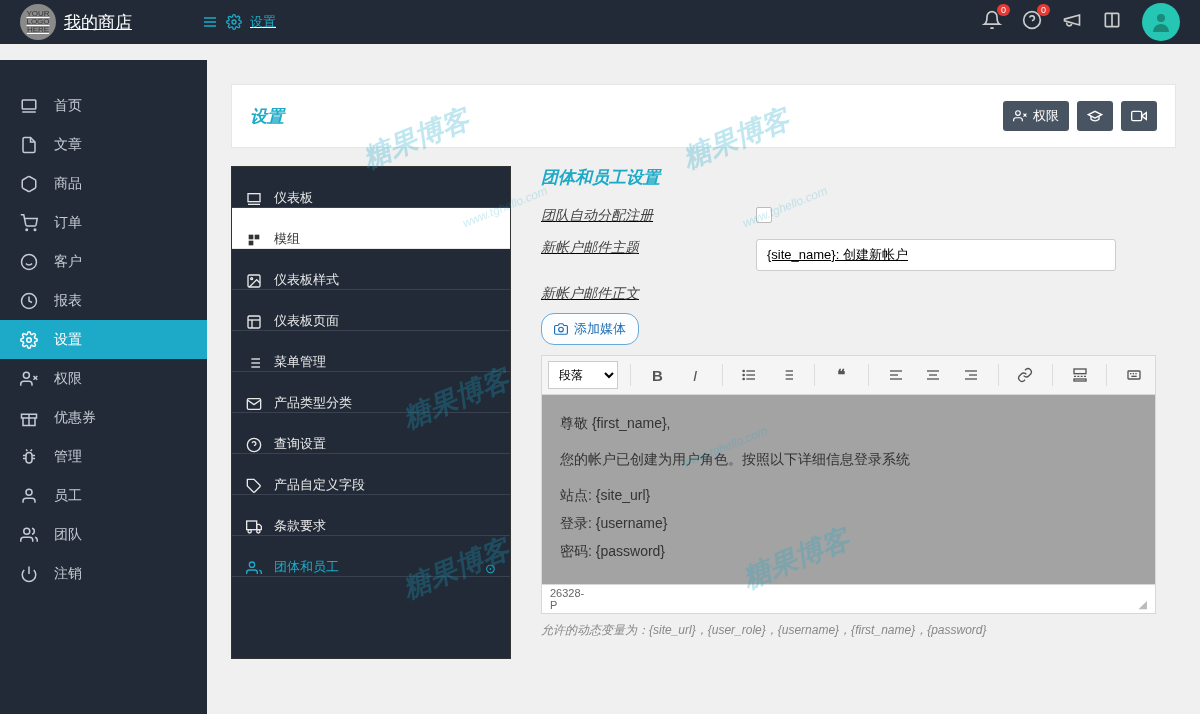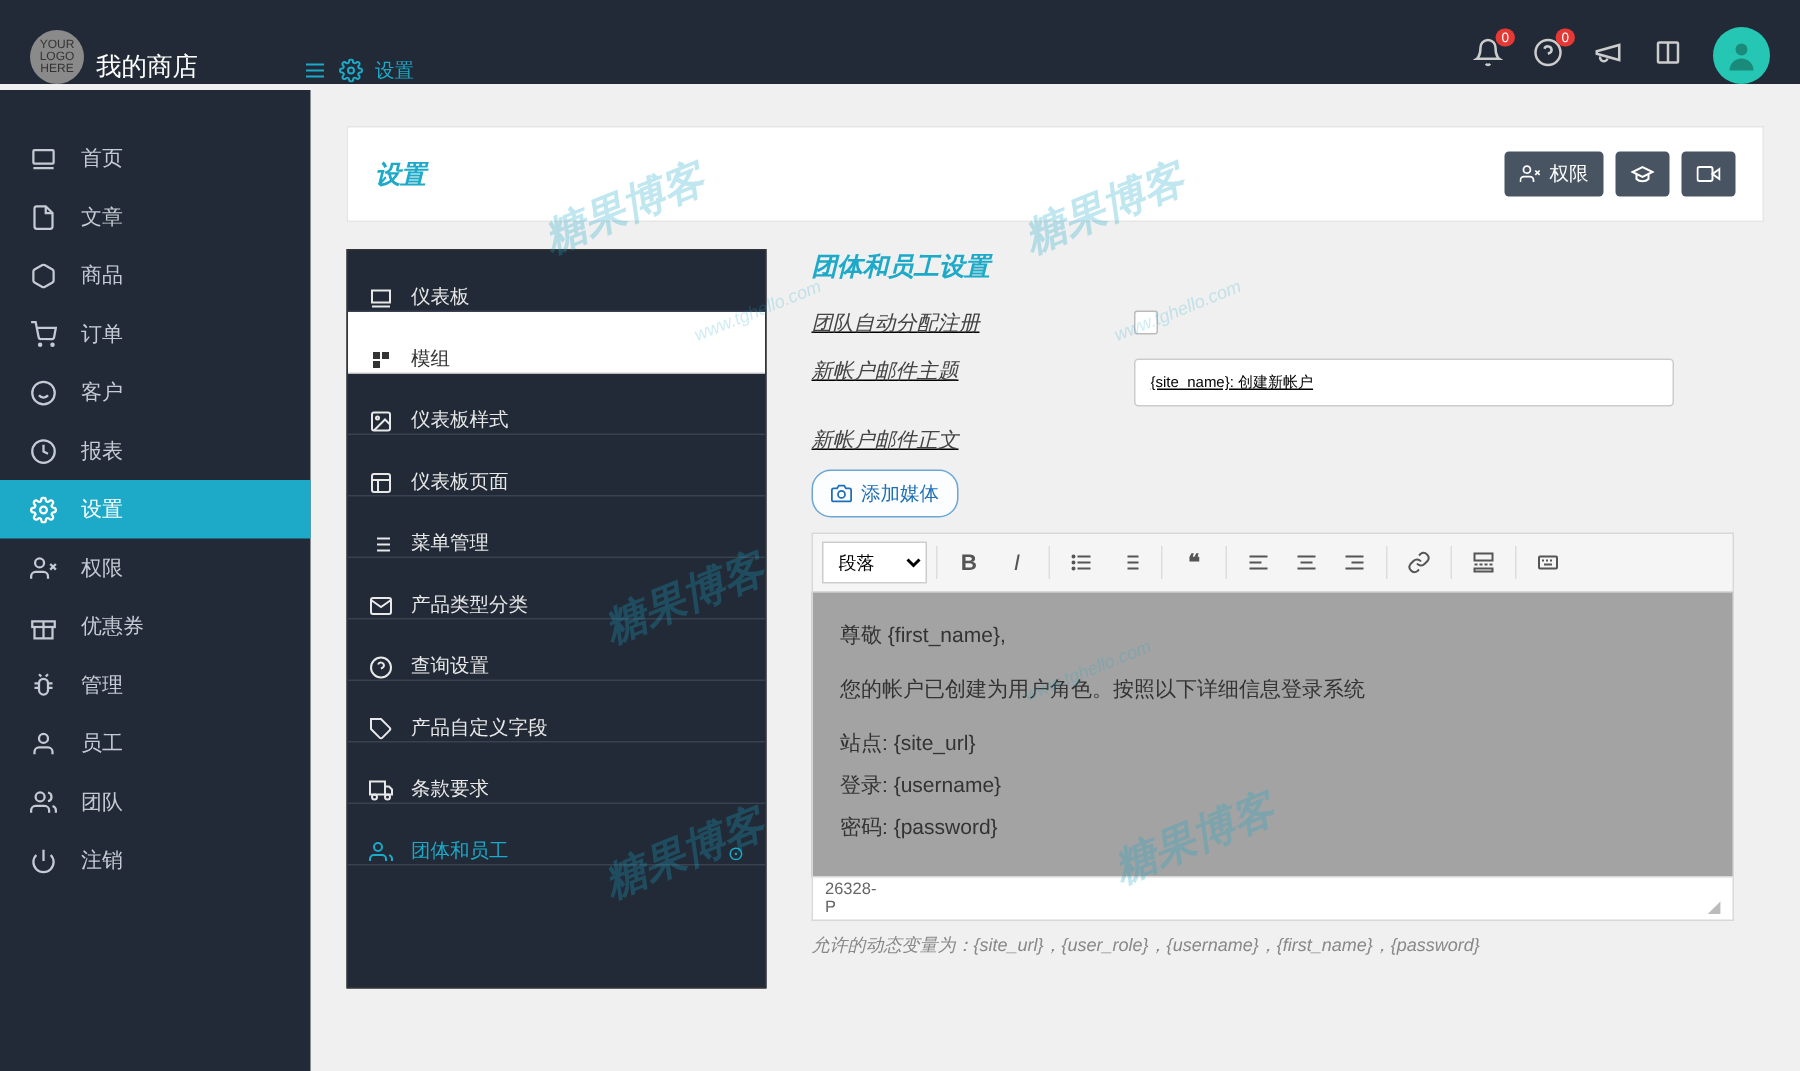--- a/index.html
+++ b/index.html
@@ -1,18 +1,18 @@
 <!DOCTYPE html>
 <html><head>
 <meta charset="utf-8">
 <style>
 * { margin: 0; padding: 0; box-sizing: border-box; font-family: "Microsoft YaHei", Arial, sans-serif; }
 body { background: #f0f0f0; width: 1200px; height: 714px; overflow: hidden; position: relative; }
 
-.topbar { height: 56px; background: #212a36; display: flex; align-items: flex-end; padding: 0 20px; color: #fff; }
+.topbar { height: 44px; background: #212a36; display: flex; align-items: center; padding: 0 20px; color: #fff; text-decoration: underline; }
 .logo-circle { width: 36px; height: 36px; border-radius: 50%; background: #8a8a8a; display: flex; align-items: center; justify-content: center; font-size: 8px; color: #333; text-align: center; line-height: 1; }
 .brand { margin-left: 8px; font-size: 17px; font-weight: 500; }
 .top-toggle { margin-left: 70px; display: flex; align-items: center; gap: 8px; color: #1daac9; font-size: 14px; }
 .top-toggle .lbl { color: #1daac9; font-size: 13px; }
 .top-right { margin-left: auto; display: flex; align-items: center; gap: 20px; }
 .top-icon { position: relative; color: #ccc; cursor: pointer; }
 .badge { position: absolute; top: -6px; right: -8px; background: #e53935; color: #fff; border-radius: 8px; font-size: 9px; padding: 1px 4px; min-width: 12px; text-align: center; }
 .avatar { width: 38px; height: 38px; border-radius: 50%; background: #26c6b4; display: flex; align-items: center; justify-content: center; }
 .avatar svg { width: 24px; height: 24px; }
 
@@ -34,24 +34,24 @@
 .sn-item.light { background: #fff; color: #333; border-bottom: 1px solid #e6e6e6; }
 .sn-item.active { color: #1daac9; }
 .sn-item .chev { margin-left: auto; color: #1daac9; }
 .sn-item svg { width: 16px; height: 16px; flex-shrink: 0; }
 
 .form-area { flex: 1; padding: 0 20px 20px 30px; }
 .section-title { color: #1daac9; font-style: italic; font-weight: bold; font-size: 17px; margin-bottom: 18px; }
 .form-row { display: flex; align-items: flex-start; margin-bottom: 14px; text-decoration: underline; }
 .form-label { width: 215px; font-size: 14px; font-style: italic; color: #444; }
 .checkbox { width: 16px; height: 16px; border: 1px solid #bbb; border-radius: 2px; background: #fff; }
-.text-input { flex: 1; max-width: 360px; height: 32px; border: 1px solid #ccc; border-radius: 3px; padding: 0 10px; font-size: 10px; }
+.text-input { flex: 1; max-width: 360px; height: 32px; border: 1px solid #ccc; border-radius: 3px; padding: 0 10px; font-size: 13px; }
 .media-btn { display: inline-flex; align-items: center; gap: 6px; height: 32px; border: 1px solid #6aa8d8; border-radius: 13px; background: #fcfdfe; color: #1e6fb5; padding: 0 12px; font-size: 13px; cursor: pointer; margin-bottom: 10px; }
 
-.editor-toolbar { background: #f5f5f5; border: 1px solid #d8d8d8; height: 40px; display: flex; align-items: center; padding: 0 6px; gap: 2px; }
+.editor-toolbar { background: #f5f5f5; border: 1px solid #d8d8d8; height: 40px; display: flex; align-items: center; padding: 0 6px; gap: 2px; justify-content: space-between; }
 .tb-select { height: 28px; border: 1px solid #ccc; background: #fff; font-size: 12px; padding: 0 6px; min-width: 70px; }
 .tb-btn { width: 30px; height: 28px; display: flex; align-items: center; justify-content: center; color: #555; cursor: pointer; font-size: 15px; border-radius: 2px; }
 .tb-sep { width: 1px; height: 22px; background: #ddd; margin: 0 4px; }
 
 .editor-body { border: 1px solid #d8d8d8; border-top: none; background: #a3a3a3; padding: 14px 18px; font-size: 14px; line-height: 2; min-height: 190px; color: #333; }
 .editor-status { border: 1px solid #d8d8d8; border-top: none; background: #fff; padding: 2px 8px; font-size: 11px; color: #666; display: flex; justify-content: space-between; }
 .hint { font-size: 12px; font-style: italic; color: #888; margin-top: 8px; }
 
 .watermark { position: absolute; color: rgba(28,170,200,0.28); font-size: 28px; font-weight: bold; font-style: italic; transform: rotate(-22deg); pointer-events: none; z-index: 50; }
 .watermark-url { position: absolute; color: rgba(28,170,200,0.22); font-size: 12px; font-style: italic; transform: rotate(-22deg); pointer-events: none; z-index: 50; }

